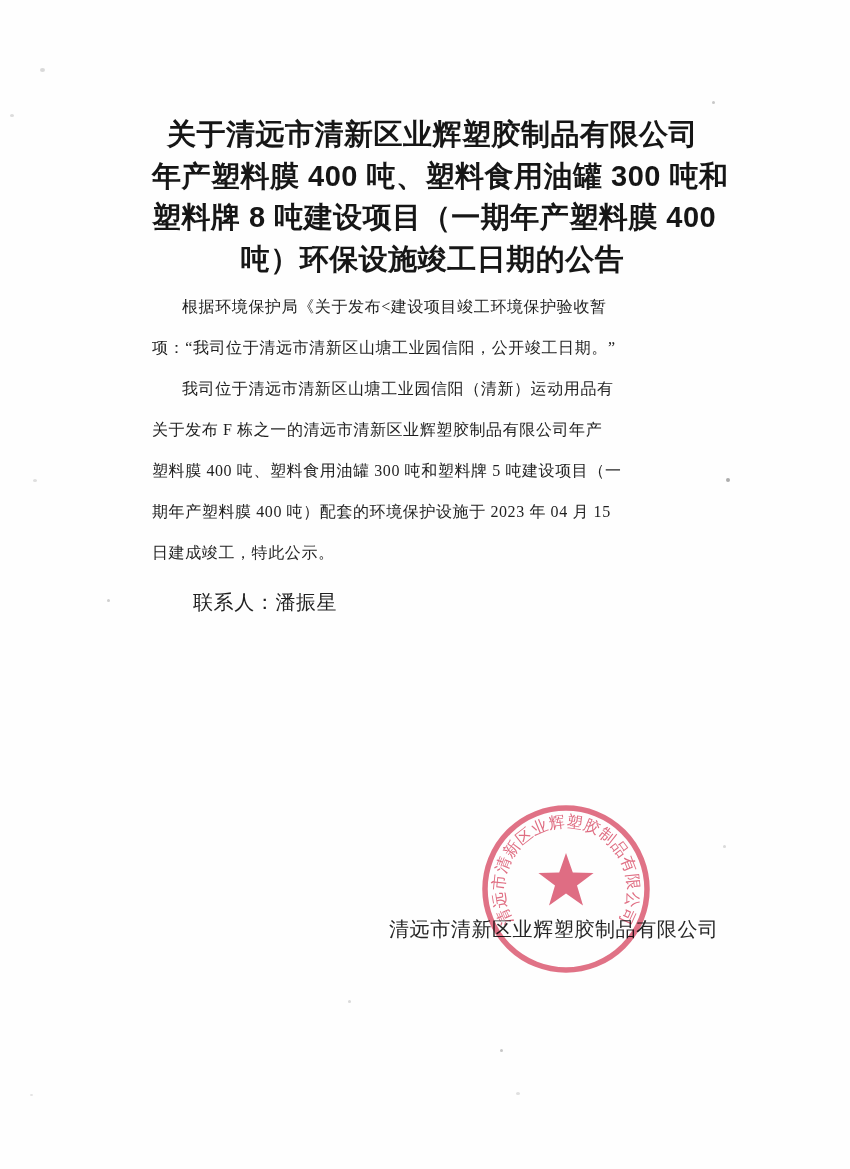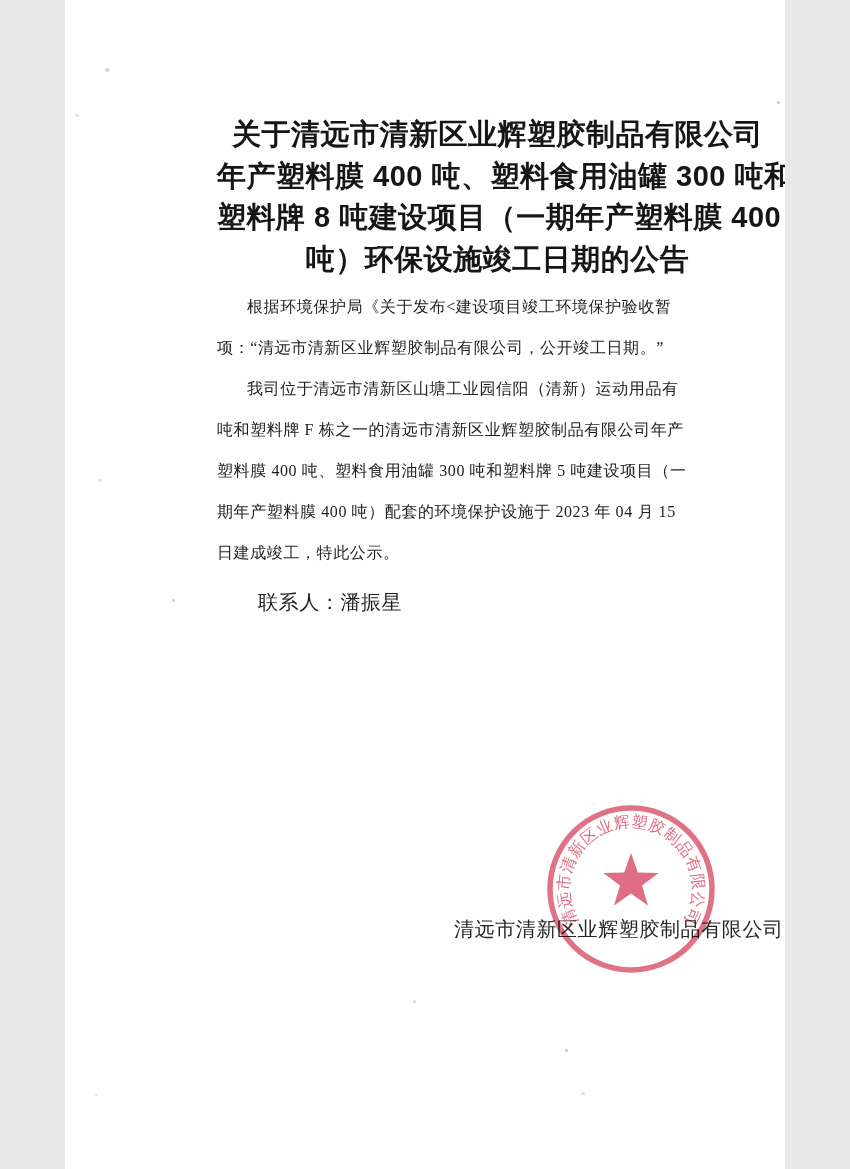--- a/index.html
+++ b/index.html
@@ -1,18 +1,18 @@
 <!DOCTYPE html>
 <html><head>
 <meta charset="utf-8">
 <style>
   html,body{margin:0;padding:0;background:#e8e8e8;}
   .page{
     position:relative;
-    width:720px;height:1169px;
+    width:850px;height:1169px;
     margin:0 auto;
     background:#fefefe;
     overflow:hidden;
     font-family:"Liberation Serif","DejaVu Serif",serif;
   }
   
   .title-block{
     position:absolute;left:152px;top:114px;width:561px;
   }
   .t-line{
@@ -76,25 +76,25 @@
   <div class="title-block">
       <div class="t-line">关于清远市清新区业辉塑胶制品有限公司</div>
       <div class="t-line">年产塑料膜 400 吨、塑料食用油罐 300 吨和</div>
       <div class="t-line">塑料牌 8 吨建设项目（一期年产塑料膜 400</div>
       <div class="t-line">吨）环保设施竣工日期的公告</div>
     </div>
 
   <div class="body-block" id="paragraphs">
       <div>
         <div class="b-line indent">根据环境保护局《关于发布&lt;建设项目竣工环境保护验收暂</div>
-        <div class="b-line">项：“清远市清新区业辉塑胶制品有限公司，公开竣工日期。”</div>
+        <div class="b-line">项：“我司位于清远市清新区山塘工业园信阳，公开竣工日期。”</div>
       </div>
       <div>
         <div class="b-line indent">我司位于清远市清新区山塘工业园信阳（清新）运动用品有</div>
-        <div class="b-line">吨和塑料牌 F 栋之一的清远市清新区业辉塑胶制品有限公司年产</div>
+        <div class="b-line">关于发布 F 栋之一的清远市清新区业辉塑胶制品有限公司年产</div>
         <div class="b-line">塑料膜 400 吨、塑料食用油罐 300 吨和塑料牌 5 吨建设项目（一</div>
         <div class="b-line">期年产塑料膜 400 吨）配套的环境保护设施于 2023 年 04 月 15</div>
         <div class="b-line">日建成竣工，特此公示。</div>
       </div>
     </div>
 
   <div class="contact-block">
       <div class="c-line">联系人：潘振星</div>
     </div>
 

